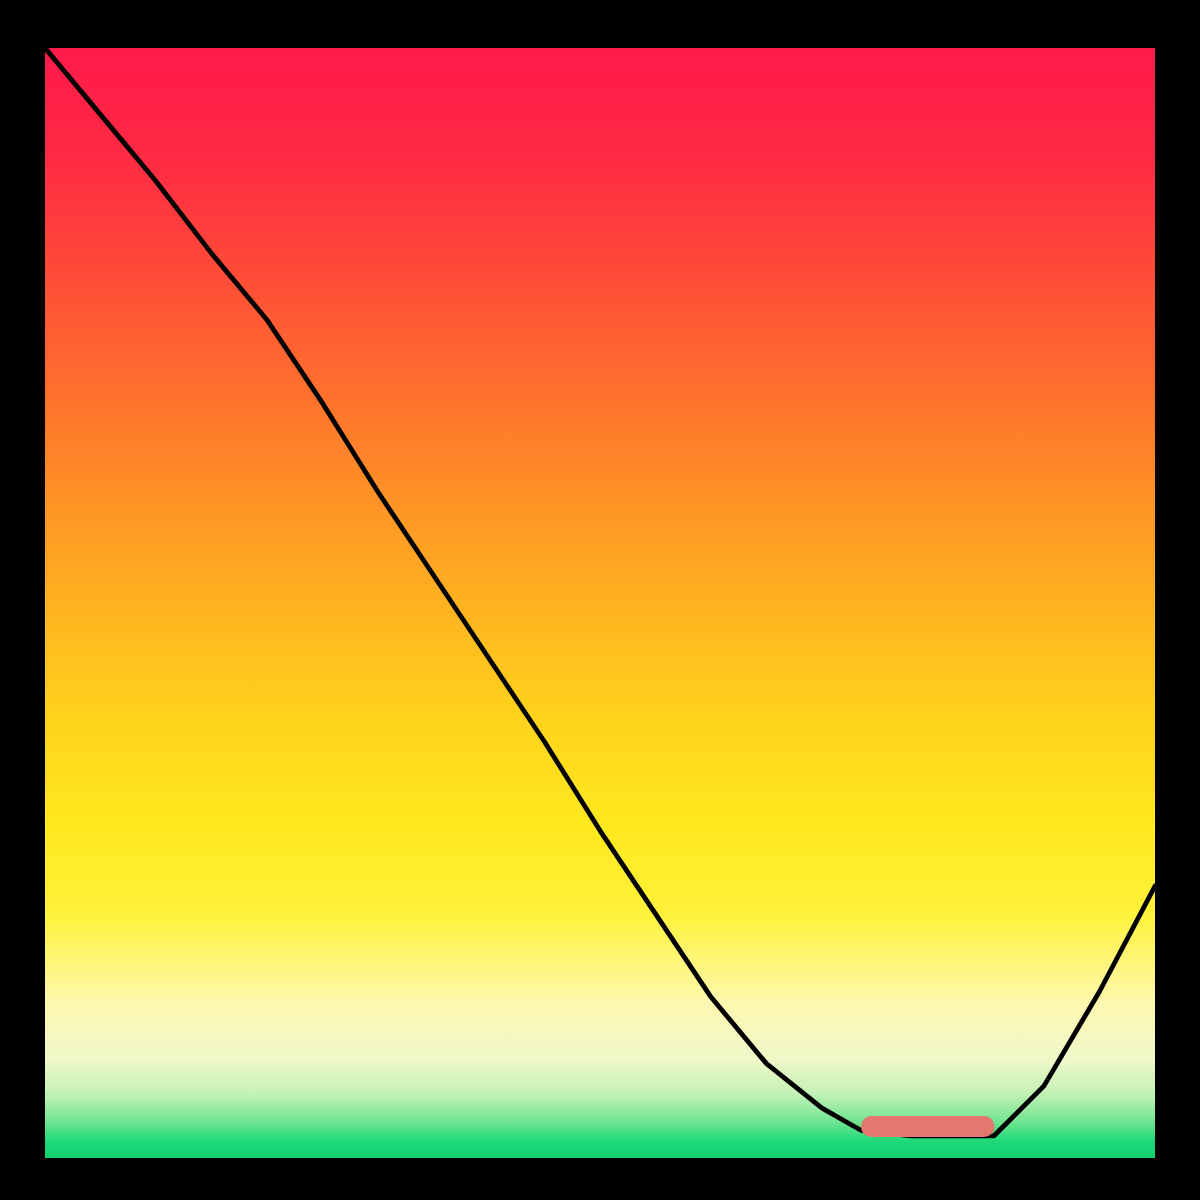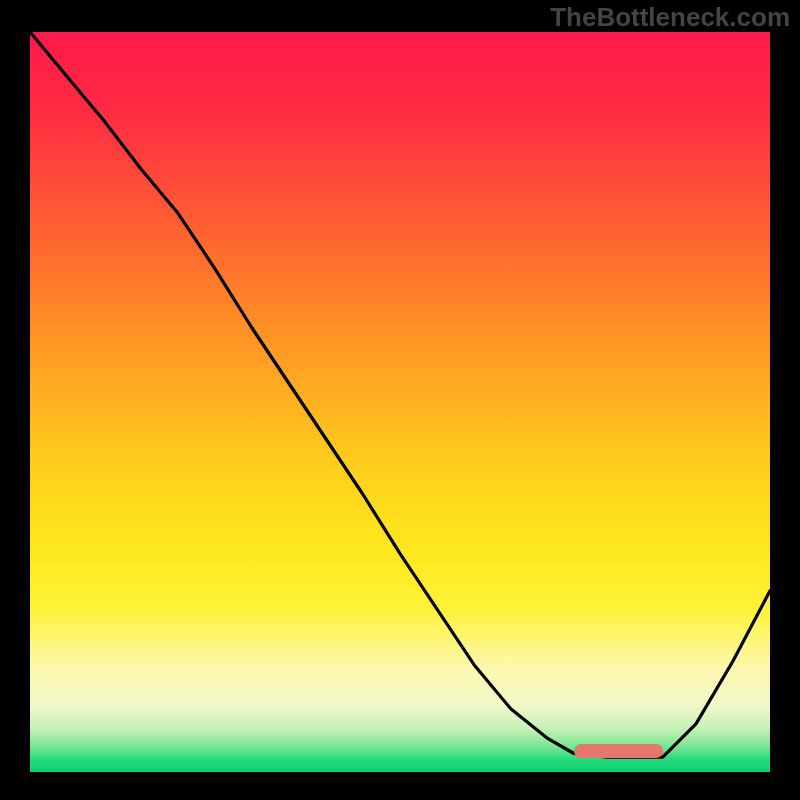--- a/index.html
+++ b/index.html
@@ -52,21 +52,20 @@
     height: 14px;
     border-radius: 7px;
     z-index: 5;
   }
 </style>
 </head>
 <body>
 
 <div class="container">
 
-  <div class="watermark">TheBottleneck.com</div>
 
   <div class="plot-area">
 
     <svg class="gradient-bg" viewBox="0 0 740 740" preserveAspectRatio="none">
       <defs>
         <linearGradient id="grad" x1="0" y1="0" x2="0" y2="1">
             <stop offset="0%" stop-color="#ff1a4a"></stop>
             <stop offset="10%" stop-color="#ff2a43"></stop>
             <stop offset="20%" stop-color="#ff4a38"></stop>
             <stop offset="30%" stop-color="#ff6d2e"></stop>

